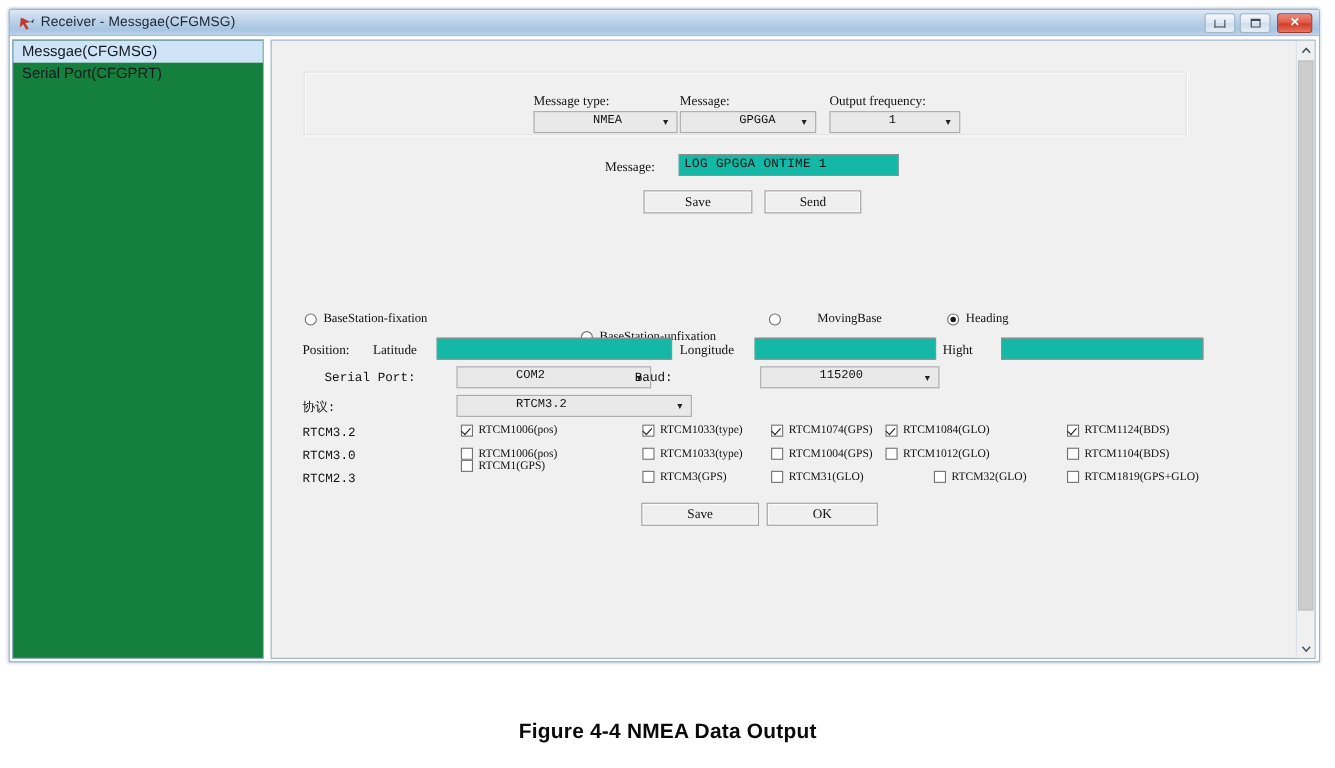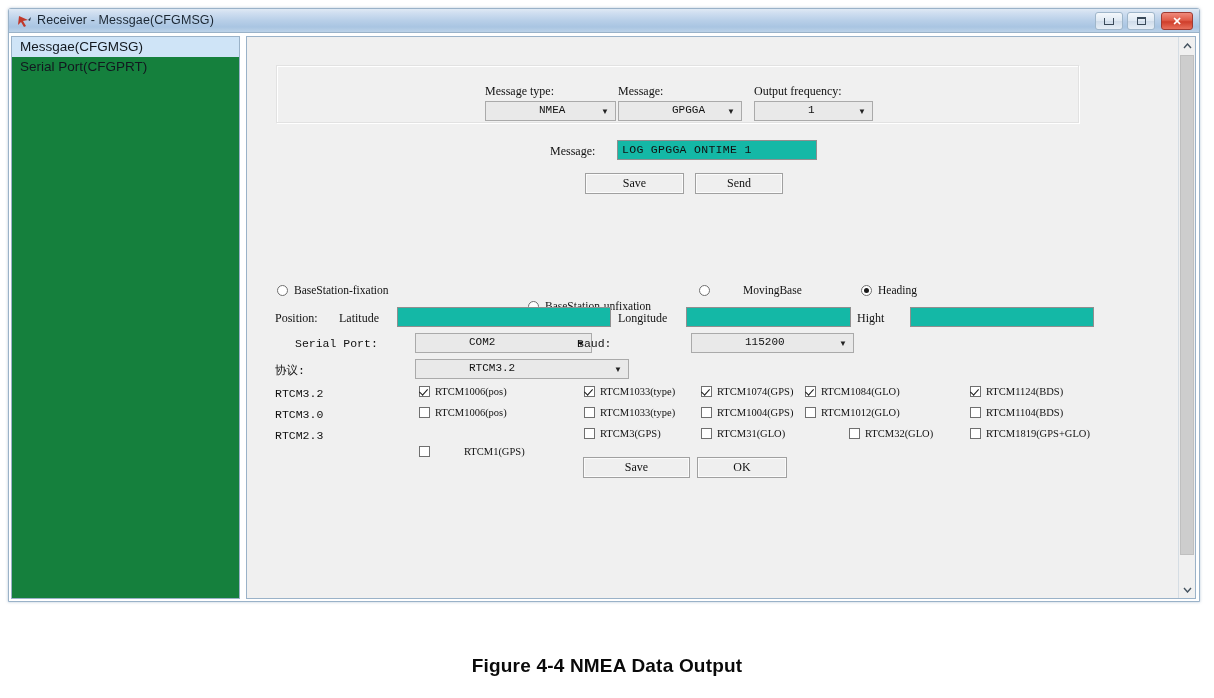--- a/index.html
+++ b/index.html
@@ -499,21 +499,21 @@
           <div class="cb-wrap" style="left:558px; top:370px;">
             <span class="cbox"></span>
             <span class="cb-label">RTCM1012(GLO)</span>
           </div>
           <div class="cb-wrap" style="left:723px; top:370px;">
             <span class="cbox"></span>
             <span class="cb-label">RTCM1104(BDS)</span>
           </div>
 
           <div class="abs dlg-mono" style="left:28px; top:392px;">RTCM2.3</div>
-          <div class="cb-wrap" style="left:172px; top:409px;gap:29px;">
+          <div class="cb-wrap" style="left:172px; top:381px;">
             <span class="cbox"></span>
             <span class="cb-label">RTCM1(GPS)</span>
           </div>
           <div class="cb-wrap" style="left:337px; top:391px;">
             <span class="cbox"></span>
             <span class="cb-label">RTCM3(GPS)</span>
           </div>
           <div class="cb-wrap" style="left:454px; top:391px;">
             <span class="cbox"></span>
             <span class="cb-label">RTCM31(GLO)</span>
@@ -521,21 +521,21 @@
           <div class="cb-wrap" style="left:558px; top:391px;padding-left:44px;">
             <span class="cbox"></span>
             <span class="cb-label">RTCM32(GLO)</span>
           </div>
           <div class="cb-wrap" style="left:723px; top:391px;">
             <span class="cbox"></span>
             <span class="cb-label">RTCM1819(GPS+GLO)</span>
           </div>
 
           <div class="btn" style="left:336px; top:420px; width:107px;">Save</div>
-          <div class="btn" style="left:450px; top:420px; width:90px;">OK</div>
+          <div class="btn" style="left:450px; top:420px; width:101px;">OK</div>
 
         </div>
 
         <div id="scrollbar">
           <div class="sb-arrow" id="sb-up">
             <svg width="9" height="6" viewBox="0 0 9 6">
               <path d="M1 5 L4.5 1 L8 5" stroke="#44525f" stroke-width="1.4" fill="none"></path>
             </svg>
           </div>
           <div id="sb-thumb"></div>

